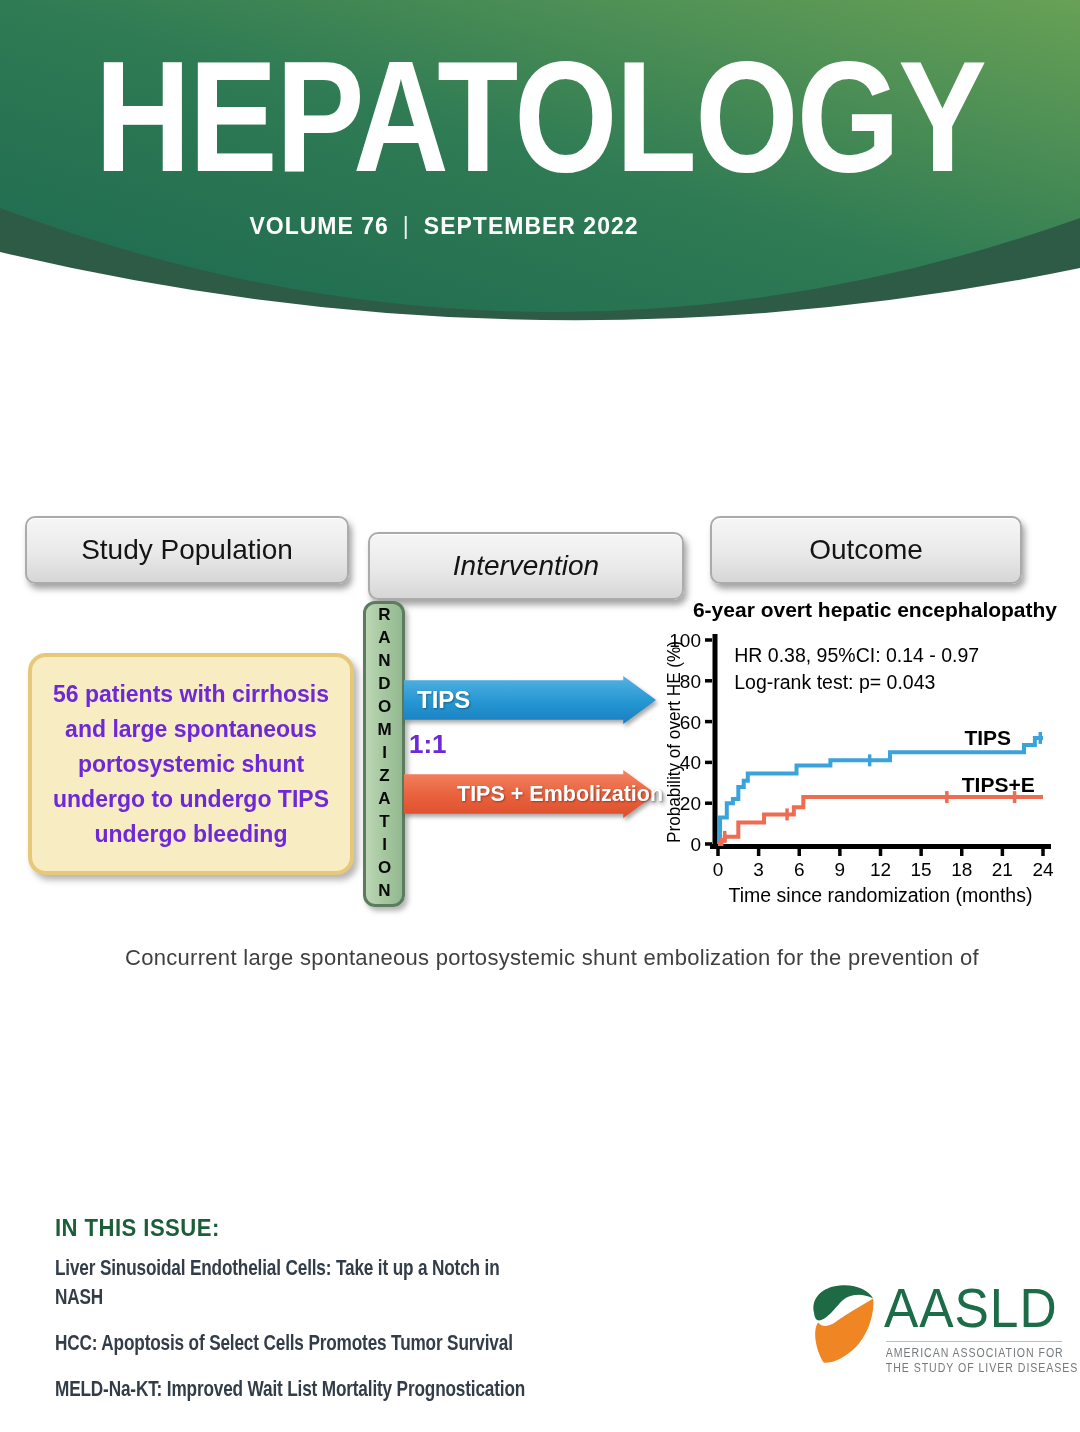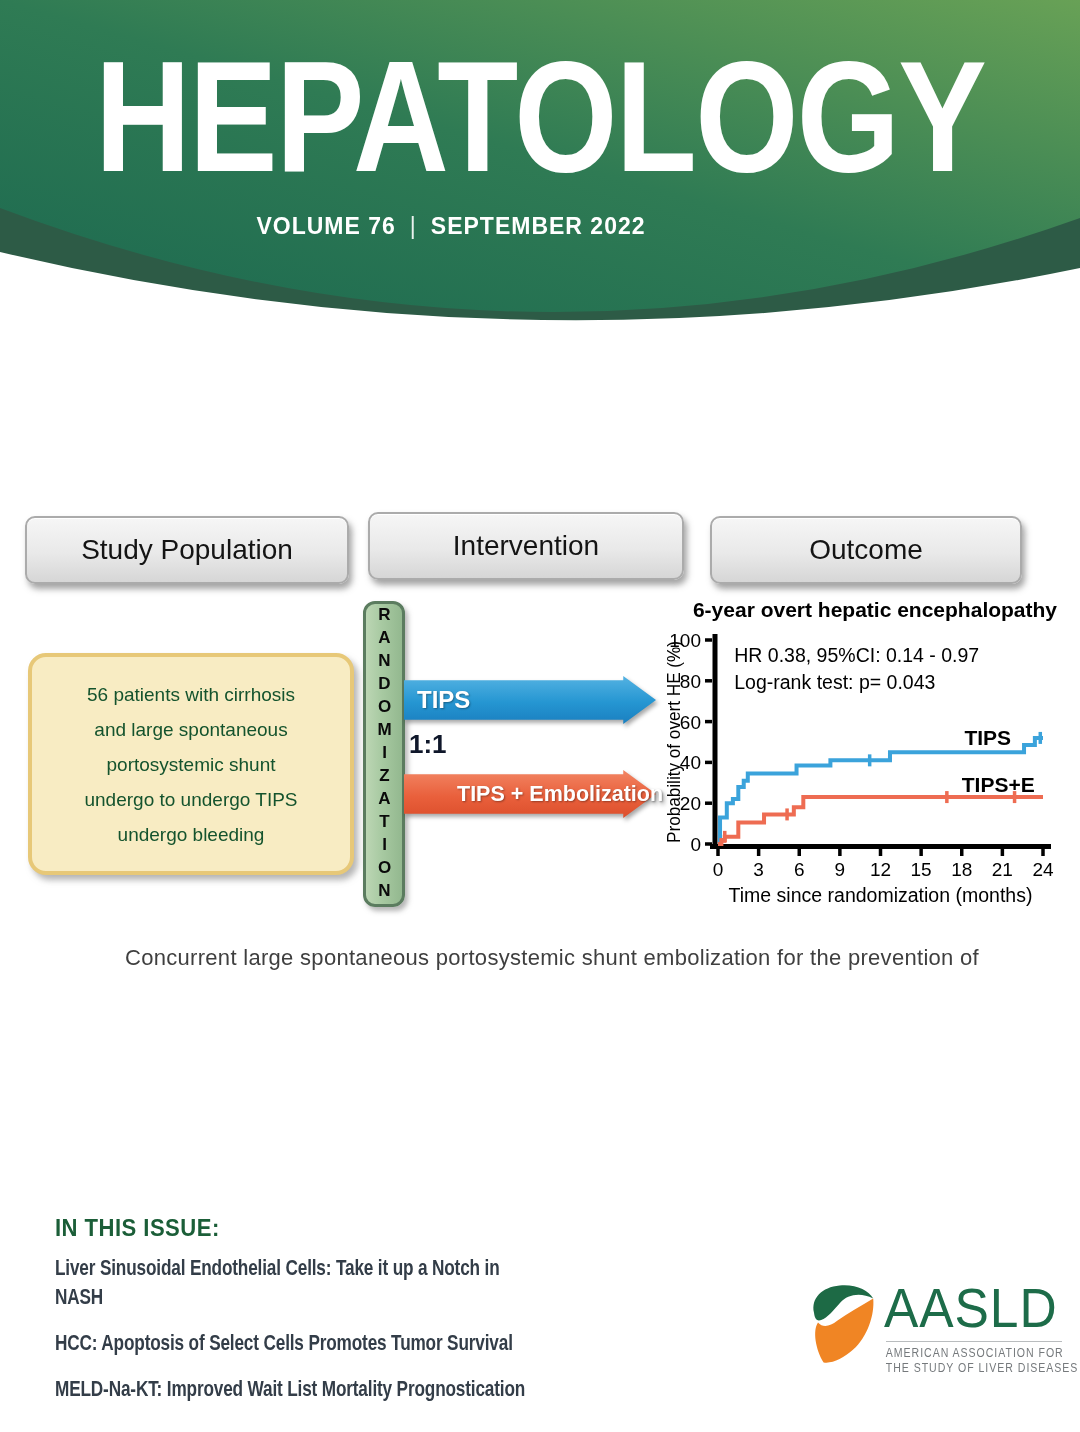--- a/index.html
+++ b/index.html
@@ -6,39 +6,39 @@
   #page{position:relative;width:1080px;height:1432px;background:#fff;overflow:hidden;
         font-family:"Liberation Sans",sans-serif;padding-left:20px;}
 
   
   .masthead{position:absolute;left:0;top:0;width:1080px;height:400px;}
   .masthead svg{position:absolute;left:0;top:0;}
   .masthead-title{position:absolute;left:0;top:36px;width:1080px;height:160px;
     display:flex;align-items:center;justify-content:center;
     color:#ffffff;font-weight:bold;font-size:158px;letter-spacing:-2px;
     transform:scaleX(0.84);transform-origin:50% 50%;white-space:nowrap;}
-  .masthead-sub{position:absolute;left:7px;top:213px;width:888px;text-align:center;
+  .masthead-sub{position:absolute;left:0;top:213px;width:888px;text-align:center;
     color:#ffffff;font-size:23px;letter-spacing:1px;font-weight:bold;}
   .masthead-sub .sep{display:inline-block;margin:0 14px;font-weight:normal;opacity:.9;}
 
   
   .col-header{position:absolute;height:64px;border-radius:10px;border:2px solid #ababab;
     background:linear-gradient(180deg,#f6f6f6 0%,#e9e9e9 55%,#d6d6d6 100%);
     box-shadow:3px 5px 6px rgba(90,90,90,0.55), inset 0 1px 0 #ffffff;
     display:flex;align-items:center;justify-content:center;
     font-size:28px;color:#141414;}
   #hdr-study{left:25px;top:516px;width:320px;}
-  #hdr-interv{left:368px;top:512px;width:312px;}
+  #hdr-interv{left:368px;top:532px;width:312px;font-style:italic;}
   #hdr-outcome{left:710px;top:516px;width:308px;}
 
   .population-box{position:absolute;left:28px;top:653px;width:326px;height:222px;
     box-sizing:border-box;background:#F8ECC3;border:4px solid #E7C878;border-radius:18px;
     box-shadow:4px 5px 6px rgba(120,120,120,0.55);
     display:flex;flex-direction:column;align-items:center;justify-content:center;}
-  .pop-line{font-size:19px;font-weight:normal;color:#14532d;line-height:35px;white-space:nowrap;}
+  .pop-line{font-size:23px;font-weight:bold;color:#6d28d9;line-height:35px;white-space:nowrap;}
 
   .rand-bar{position:absolute;left:363px;top:601px;width:42px;height:306px;box-sizing:border-box;
     background:linear-gradient(90deg,#bcd6b4 0%,#a7c9a1 45%,#93b88f 100%);
     border:3px solid #5b7c5f;border-radius:12px;
     box-shadow:3px 4px 5px rgba(110,110,110,0.5);
     display:flex;align-items:center;justify-content:center;
     writing-mode:vertical-rl;text-orientation:upright;
     font-weight:bold;font-size:17px;color:#0a0a0a;letter-spacing:4px;}
 
   .arrow{position:absolute;left:404px;width:252px;height:48px;
@@ -46,21 +46,21 @@
   .arrow .shape{position:absolute;left:0;top:0;right:0;bottom:0;
     clip-path:polygon(0 9%,87% 9%,87% 0,100% 50%,87% 100%,87% 91%,0 91%);}
   #arrow-tips{top:676px;}
   #arrow-tips .shape{background:linear-gradient(180deg,#54b2e2 0%,#2596d2 55%,#1a7fc0 100%);}
   #arrow-tipse{top:770px;}
   #arrow-tipse .shape{background:linear-gradient(180deg,#f28563 0%,#e9603c 55%,#dd4f2c 100%);}
   .arrow .label{position:relative;z-index:1;display:block;color:#fff;font-weight:bold;
     line-height:48px;padding-left:13px;text-shadow:1px 1px 2px rgba(0,0,0,0.35);white-space:nowrap;}
   #arrow-tips .label{font-size:24px;}
   #arrow-tipse .label{font-size:21.5px;margin-left:40px;}
-  .ratio{position:absolute;left:409px;top:729px;font-size:26px;font-weight:bold;color:#0f172a;}
+  .ratio{position:absolute;left:409px;top:729px;font-size:26px;font-weight:bold;color:#6d28d9;}
 
   
   .chart{position:absolute;left:665px;top:598px;width:406px;height:292px;}
   .chart-title{width:100%;text-align:center;padding-left:14px;box-sizing:border-box;
     font-size:21px;font-weight:bold;color:#000;}
   .chart svg{display:block;margin-top:2px;}
   .chart svg text{font-family:"Liberation Sans",sans-serif;fill:#000;}
 
   
   .cover-caption{position:absolute;left:12px;top:941px;width:1080px;text-align:center;

